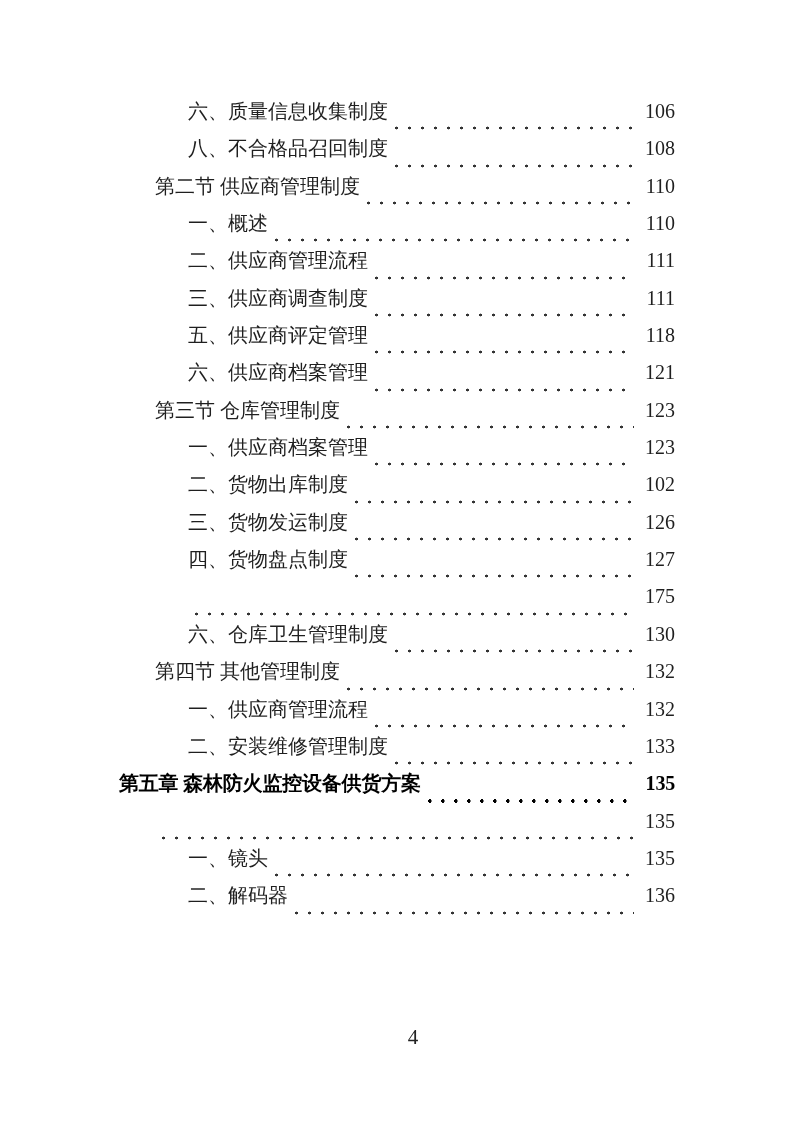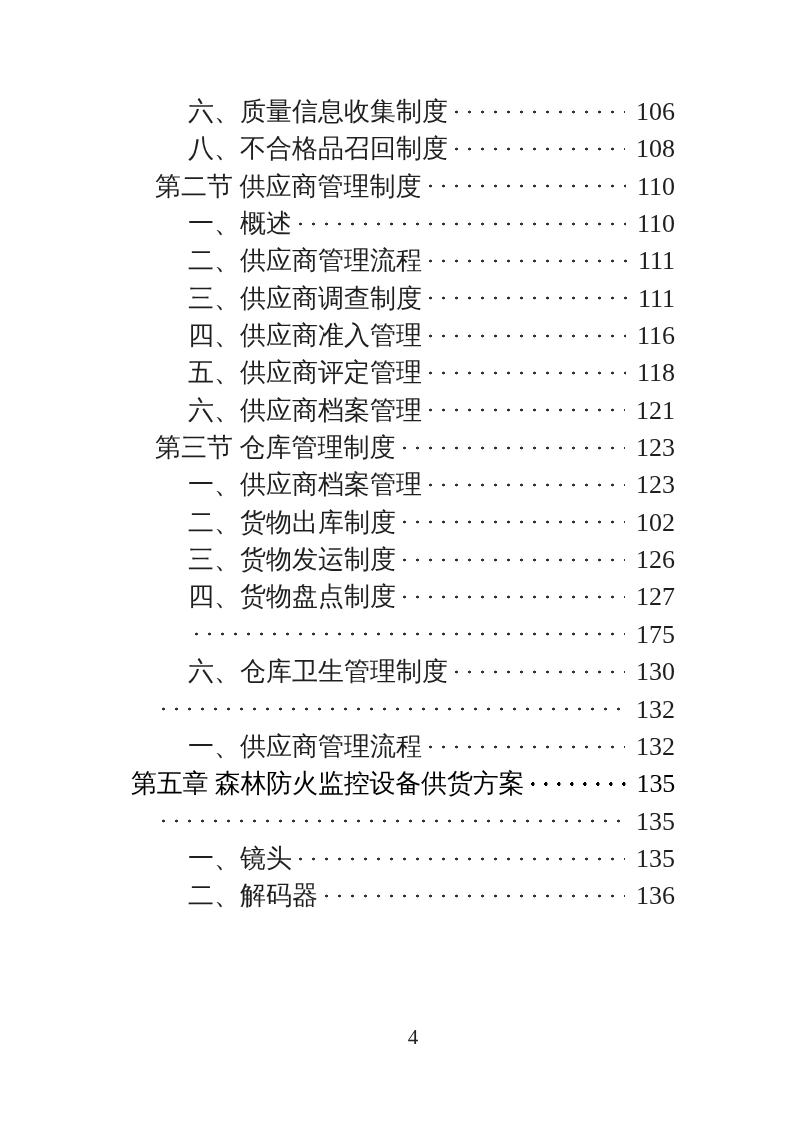--- a/index.html
+++ b/index.html
@@ -17,33 +17,32 @@
     color: #1f1f1f;
   }
   .toc {
     position: absolute;
     top: 93px;
     left: 119px;
     width: 556px; 
   }
   .row {
     display: flex;
-    align-items: center;
+    align-items: flex-end;
     height: 37.35px;
     line-height: 37.35px;
-    font-size: 26px;
+    font-size: 20px;
     white-space: nowrap;
   }
   .row.section { padding-left: 36px; }
   .row.item    { padding-left: 69px; }
   .row.chapter {
-    font-weight: normal;
+    font-weight: bold;
     color: #000;
     letter-spacing: -0.2px;
-    margin-left: 12px;
   }
   .label { white-space: pre; }
   .dots {
     flex: 1 1 auto;
     min-width: 20px;
     height: 4px;
     margin: 0 11px 0 7px;
     background-image: radial-gradient(circle at 1.6px 2px, #333 1.35px, transparent 1.6px);
     background-size: 13px 4px;
     background-repeat: repeat-x;
@@ -97,25 +96,20 @@
         <span class="label">二、供应商管理流程</span>
         <span class="dots"></span>
         <span class="pagenum">111</span>
       </div>
       <div class="row item">
         <span class="label">三、供应商调查制度</span>
         <span class="dots"></span>
         <span class="pagenum">111</span>
       </div>
       <div class="row item">
-        <span class="label">四、供应商准入管理</span>
-        <span class="dots"></span>
-        <span class="pagenum">116</span>
-      </div>
-      <div class="row item">
         <span class="label">五、供应商评定管理</span>
         <span class="dots"></span>
         <span class="pagenum">118</span>
       </div>
       <div class="row item">
         <span class="label">六、供应商档案管理</span>
         <span class="dots"></span>
         <span class="pagenum">121</span>
       </div>
       <div class="row section">
@@ -146,27 +140,33 @@
       <div class="row item">
         <span class="dots"></span>
         <span class="pagenum">175</span>
       </div>
       <div class="row item">
         <span class="label">六、仓库卫生管理制度</span>
         <span class="dots"></span>
         <span class="pagenum">130</span>
       </div>
       <div class="row section">
+        <span class="label">第四节 其他管理制度</span>
         <span class="dots"></span>
         <span class="pagenum">132</span>
       </div>
       <div class="row item">
         <span class="label">一、供应商管理流程</span>
         <span class="dots"></span>
         <span class="pagenum">132</span>
+      </div>
+      <div class="row item">
+        <span class="label">二、安装维修管理制度</span>
+        <span class="dots"></span>
+        <span class="pagenum">133</span>
       </div>
       <div class="row chapter">
         <span class="label">第五章 森林防火监控设备供货方案</span>
         <span class="dots"></span>
         <span class="pagenum">135</span>
       </div>
       <div class="row section">
         <span class="dots"></span>
         <span class="pagenum">135</span>
       </div>

